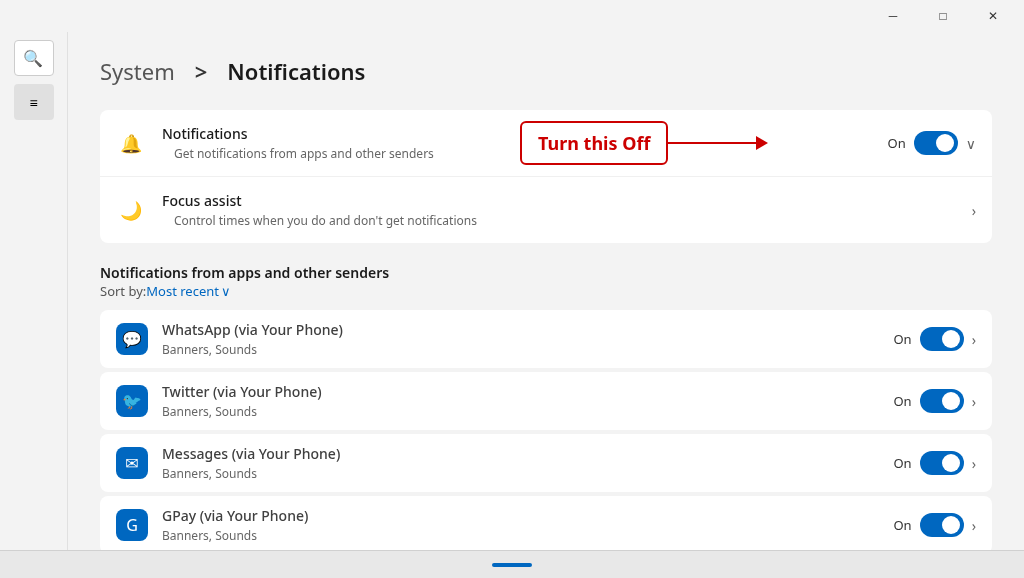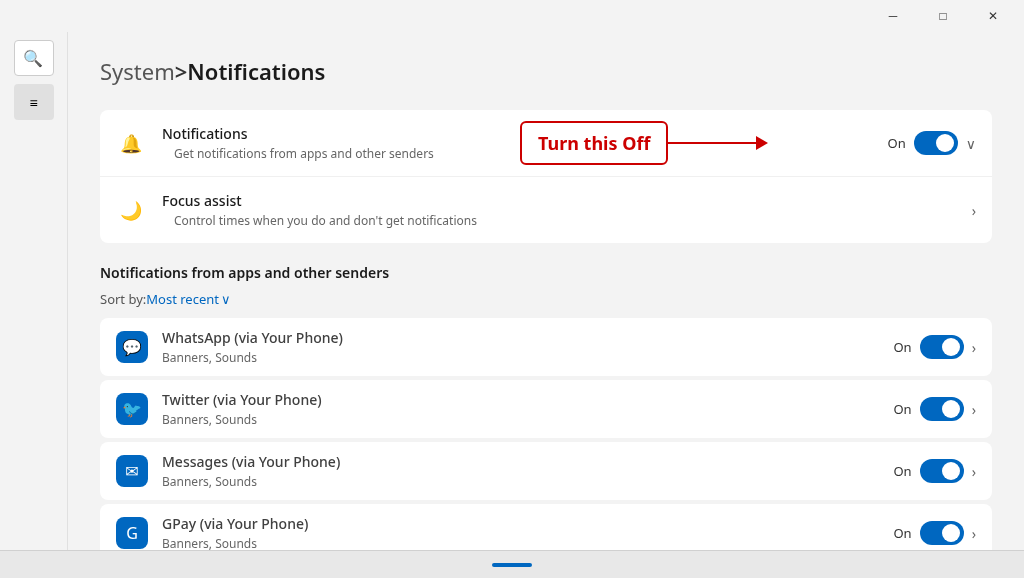--- a/index.html
+++ b/index.html
@@ -81,21 +81,21 @@
     .main-content {
       flex: 1;
       background: #f3f3f3;
       padding: 24px 32px;
       overflow-y: auto;
     }
 
     .breadcrumb {
       display: flex;
       align-items: center;
-      gap: 0;
+      gap: 20px;
       margin-bottom: 24px;
     }
 
     .breadcrumb-system {
       font-size: 22px;
       color: #555;
       font-weight: 400;
     }
 
     .breadcrumb-separator {
@@ -191,21 +191,21 @@
     }
 
     .chevron-icon {
       color: #666;
       font-size: 14px;
       cursor: pointer;
     }
 
     .section-header {
       margin-top: 20px;
-      margin-bottom: 8px;
+      margin-bottom: 0;
       font-size: 14px;
       font-weight: 600;
       color: #1a1a1a;
     }
 
     .sort-bar {
       display: flex;
       align-items: flex-end;
       margin-bottom: 10px;
       font-size: 13px;

